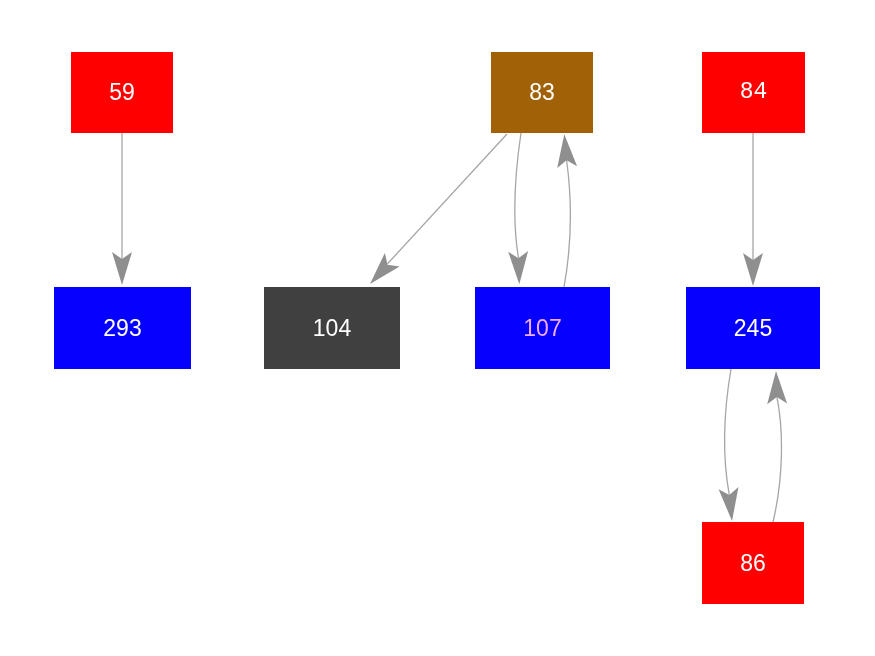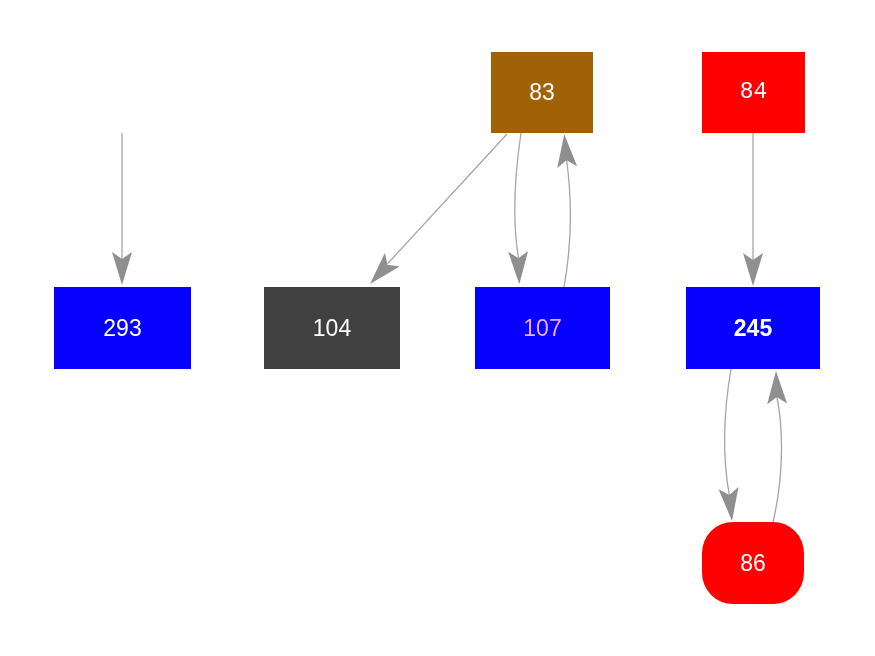--- a/index.html
+++ b/index.html
@@ -47,34 +47,37 @@
       <path d="M564,287 C572,243 572,200 566.6,160" fill="none" stroke="#a6a6a6" stroke-width="1.3"></path>
       <polygon points="564.3,134.3 577.1,166.3 566.6,160.2 557.2,168.0" fill="#8f8f8f"></polygon>
       <path d="M753,133 L753,260" fill="none" stroke="#a6a6a6" stroke-width="1.3"></path>
       <polygon points="753.0,286.0 743.0,253.0 753.0,260.0 763.0,253.0" fill="#8f8f8f"></polygon>
       <path d="M731,369 C724,410 722,455 729.3,495" fill="none" stroke="#a6a6a6" stroke-width="1.3"></path>
       <polygon points="732.0,521.0 718.6,489.2 729.3,495.1 738.5,487.1" fill="#8f8f8f"></polygon>
       <path d="M773,522 C783,480 784,432 776.9,397" fill="none" stroke="#a6a6a6" stroke-width="1.3"></path>
       <polygon points="776.0,371.0 787.1,403.6 776.9,397.0 767.2,404.3" fill="#8f8f8f"></polygon>
     </svg>
 
+<div class="node" style="left: 71px; top: 52px; width: 102px; height: 81px; background: rgb(255, 0, 0); color: rgb(255, 255, 255);">
+      <span>59</span>
+    </div>
     <div class="node" style="left: 491px; top: 52px; width: 102px; height: 81px; background: #a16207; color: rgb(255, 255, 255);">
       <span>83</span>
     </div>
     <div class="node" style="left: 702px; top: 52px; width: 103px; height: 81px; background: rgb(255, 0, 0); color: rgb(255, 255, 255); font-family: Liberation Mono, monospace;">
       <span>84</span>
     </div>
     <div class="node" style="left: 54px; top: 287px; width: 137px; height: 82px; background: rgb(6, 0, 255); color: rgb(255, 255, 255);">
       <span>293</span>
     </div>
     <div class="node" style="left: 264px; top: 287px; width: 136px; height: 82px; background: #404040; color: rgb(255, 255, 255);">
       <span>104</span>
     </div>
     <div class="node" style="left: 475px; top: 287px; width: 135px; height: 82px; background: rgb(6, 0, 255); color: #f0abfc;">
       <span>107</span>
     </div>
-    <div class="node" style="left: 686px; top: 287px; width: 134px; height: 82px; background: rgb(6, 0, 255); color: rgb(255, 255, 255); font-weight: bold;">
+    <div class="node" style="left: 686px; top: 287px; width: 134px; height: 82px; background: rgb(6, 0, 255); color: rgb(255, 255, 255);">
       <span>245</span>
     </div>
-    <div class="node" style="left: 702px; top: 522px; width: 102px; height: 82px; background: rgb(255, 0, 0); color: rgb(255, 255, 255); border-radius: 31px;">
+    <div class="node" style="left: 702px; top: 522px; width: 102px; height: 82px; background: rgb(255, 0, 0); color: rgb(255, 255, 255);">
       <span>86</span>
     </div>
   </div>
 
 </body></html>

